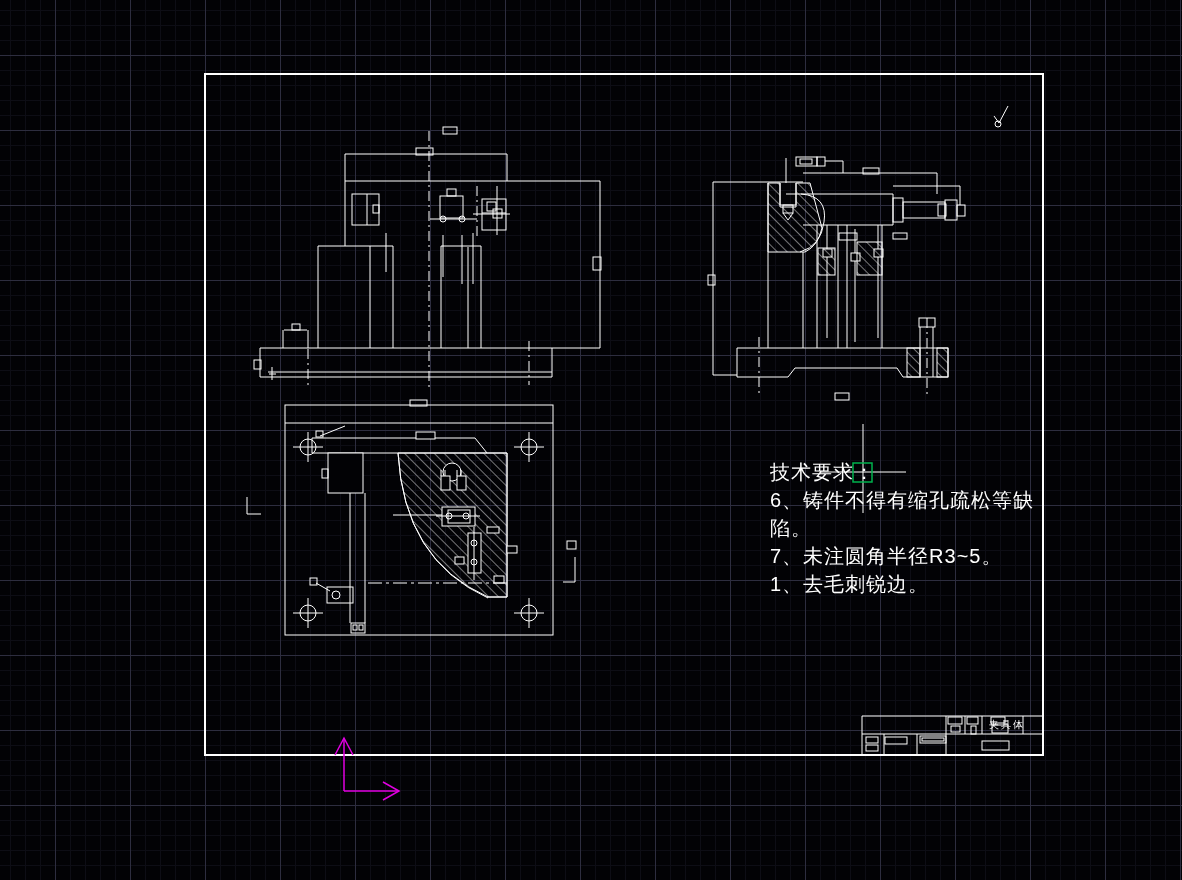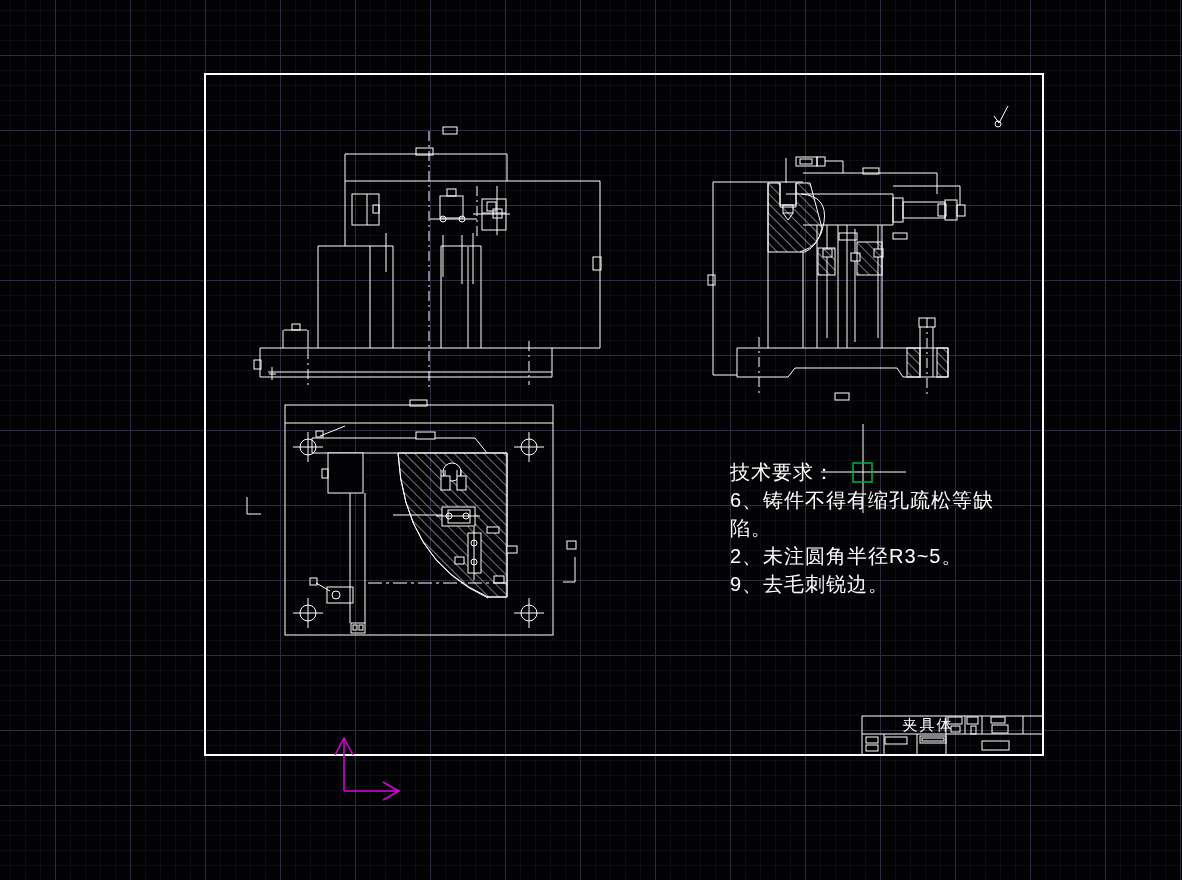--- a/index.html
+++ b/index.html
@@ -15,23 +15,23 @@
     background-position:55px 55px,55px 55px,10px 10px,10px 10px;
     font-family:"Liberation Sans","DejaVu Sans",sans-serif;
   }
   svg{position:absolute;left:0;top:0;}
   .ln{fill:none;stroke:var(--line,#fff);stroke-width:1;}
   .blk{fill:#020205;stroke:var(--line,#fff);stroke-width:1;}
   .hat{fill:url(#hatch);stroke:var(--line,#fff);stroke-width:1;}
   .dash{fill:none;stroke:var(--line,#fff);stroke-width:1;stroke-dasharray:10 4 2 4;}
   .dashdot{fill:none;stroke:var(--line,#fff);stroke-width:1;stroke-dasharray:14 4 3 4;}
   .frame{fill:none;stroke:var(--frame,#fff);stroke-width:2;}
-  .txt{position:absolute;color:var(--line,#fff);}
+  .txt{position:absolute;color:var(--line,#fff);margin-left:40px;}
   .tech{left:730px;top:458px;width:300px;font-size:20px;line-height:28px;letter-spacing:1px;white-space:nowrap;}
-  .tb-label{left:897px;top:716px;width:62px;height:18px;font-size:15px;line-height:18px;text-align:center;letter-spacing:2px;}
+  .tb-label{left:936px;top:716px;width:62px;height:18px;font-size:10px;line-height:18px;text-align:center;letter-spacing:2px;}
 </style>
 </head>
 <body>
 
 <div class="canvas">
 
 <svg width="1182" height="880" viewBox="0 0 1182 880">
   <defs>
     <pattern id="hatch" width="7" height="7" patternUnits="userSpaceOnUse" patternTransform="rotate(-45)">
       <line x1="0" y1="0" x2="0" y2="7" stroke="#e8e8e8" stroke-width="1"></line>
@@ -176,19 +176,19 @@
     <path d="M344,738V791 M344,791H399"></path>
     <path d="M335,755L344,738L353,755"></path>
     <path d="M383,782L399,791L383,800"></path>
   </g>
 </svg>
 
   <div class="txt tech">
     <div>技术要求：</div>
     <div>6、铸件不得有缩孔疏松等缺</div>
     <div>陷。</div>
-    <div>2、未注圆角半径R3~5。</div>
-    <div>9、去毛刺锐边。</div>
+    <div>7、未注圆角半径R3~5。</div>
+    <div>1、去毛刺锐边。</div>
   </div>
 
   <div class="txt tb-label">夹具体</div>
 
 </div>
 
 </body></html>

